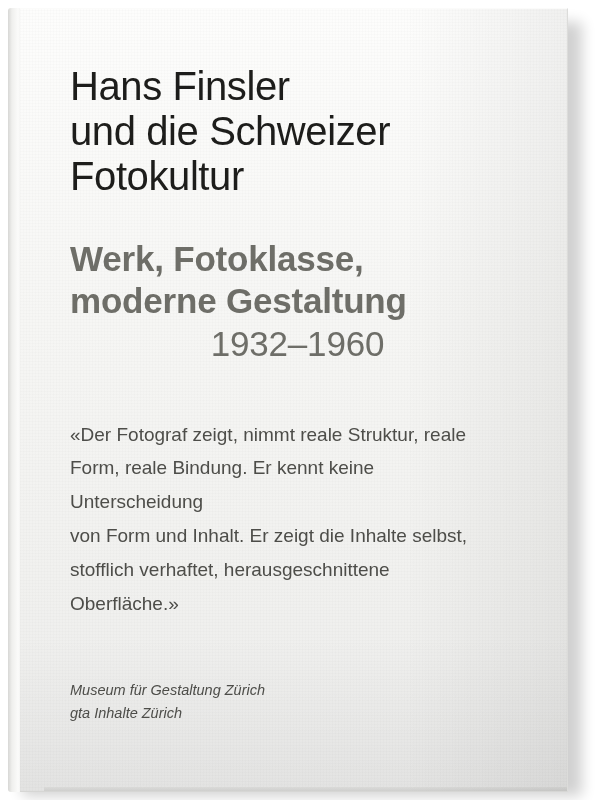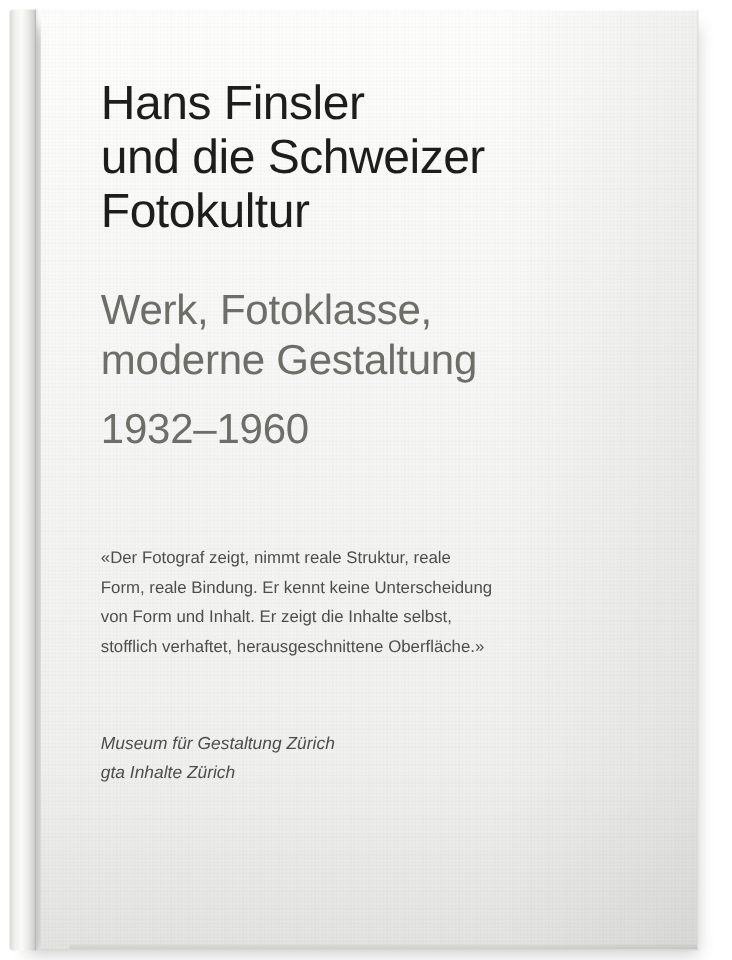--- a/index.html
+++ b/index.html
@@ -65,21 +65,21 @@
     left: 21px;
     top: 0;
     width: 4px;
     height: 784px;
     background: linear-gradient(to right, rgba(0,0,0,0.10), rgba(0,0,0,0.0));
   }
 
   
   .cover {
     position: absolute;
-    left: 26px;
+    left: 12px;
     top: 0px;
     width: 548px;
     height: 784px;
     background:
       linear-gradient(to bottom, #fdfdfc 0%, #f6f6f4 40%, #f1f1ef 72%, #ececeb 100%);
     border-right: 1px solid #dcdcda;
     border-bottom: 1px solid #d6d6d4;
     border-top: 1px solid #fbfbfa;
     box-sizing: border-box;
     overflow: hidden;
@@ -119,41 +119,42 @@
     font-weight: 400;
     letter-spacing: -0.4px;
     margin: 0 0 0 0;
     white-space: pre-line;
   }
 
   .subtitle {
     color: #6e6e68;
     font-size: 35px;
     line-height: 1.22;
-    font-weight: 400;
+    font-weight: 700;
     letter-spacing: -0.2px;
     margin: 38px 0 0 0;
     white-space: pre-line;
   }
 
   .years {
     color: #6e6e68;
     font-size: 35px;
     line-height: 1.22;
     font-weight: 400;
     letter-spacing: -0.2px;
-    margin: 14px 0 0 0;
+    margin: 0 0 0 0;
+    text-align: center;
   }
 
   .quote {
     color: #4d4d49;
-    font-size: 14px;
+    font-size: 19px;
     line-height: 1.78;
     font-weight: 400;
-    margin: 72px 0 0 0;
+    margin: 52px 0 0 0;
     max-width: 430px;
     white-space: pre-line;
   }
 
   .publisher {
     color: #4d4d49;
     font-size: 14.5px;
     line-height: 1.62;
     font-weight: 400;
     margin: 58px 0 0 0;

